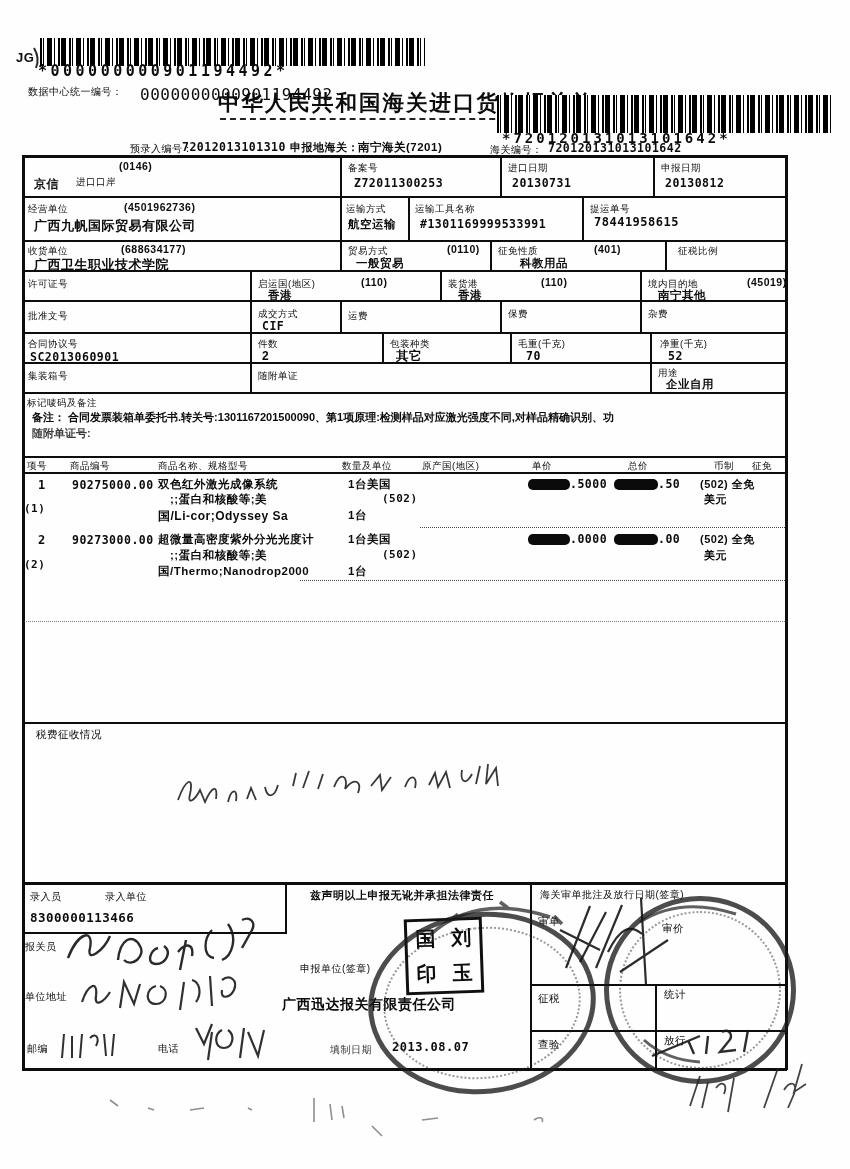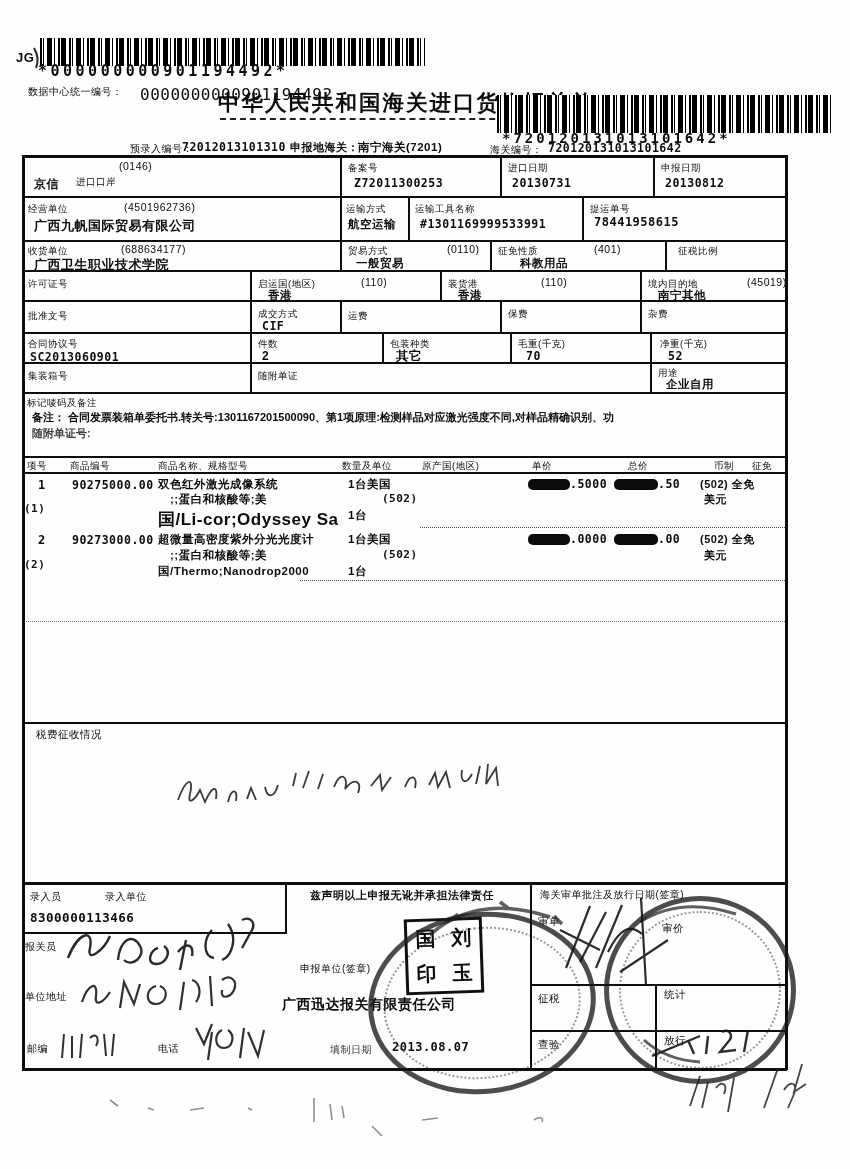--- a/index.html
+++ b/index.html
@@ -1,19 +1,19 @@
 <!DOCTYPE html>
 <html><head>
 <meta charset="utf-8">
 <style>
   html,body{margin:0;padding:0;background:#e8e8e6;}
   #sheet{position:relative;width:850px;height:1169px;background:#fefefe;margin:0 auto;
          font-family:"Liberation Sans",sans-serif;color:#0c0c0c;overflow:hidden;}
   .lbl{position:absolute;font-weight:normal;font-size:9.5px;letter-spacing:.5px;white-space:nowrap;}
-  .code{position:absolute;font-weight:normal;font-size:10.5px;letter-spacing:.5px;white-space:nowrap;padding-left:29px;}
+  .code{position:absolute;font-weight:bold;font-size:10.5px;letter-spacing:.5px;white-space:nowrap;padding-left:29px;}
   .val{position:absolute;font-weight:bold;font-size:12px;letter-spacing:.5px;white-space:nowrap;}
   .mono{font-family:"DejaVu Sans Mono",monospace;}
   .hline,.vline{position:absolute;background:#0d0d0d;}
   .dotline{position:absolute;border-top:1.5px dotted #444;height:0;}
   .barcode{position:absolute;background:
      repeating-linear-gradient(90deg,#000 0 2px,#fff 2px 3px,#000 3px 4px,#fff 4px 7px,
        #000 7px 12px,#fff 12px 14px,#000 14px 15px,#fff 15px 18px,#000 18px 20px,#fff 20px 21px,
        #000 21px 26px,#fff 26px 29px);}
   .redact{display:inline-block;height:11px;background:#0b0b0b;border-radius:5px;vertical-align:middle;}
   .stamp-round{position:absolute;border:4px solid rgba(25,25,25,.78);border-radius:50%;}
@@ -170,21 +170,21 @@
   <span class="lbl" style="left:532px;top:460px;">单价</span>
   <span class="lbl" style="left:628px;top:460px;">总价</span>
   <span class="lbl" style="left:714px;top:460px;">币制</span>
   <span class="lbl" style="left:752px;top:460px;">征免</span>
 
   <span class="val mono" style="left:38px;top:478px;">1</span>
   <span class="val mono" style="left:72px;top:478px;font-size:11.5px;">90275000.00</span>
   <span class="val" style="left:158px;top:477px;font-size:11.5px;">双色红外激光成像系统</span>
   <span class="val" style="left:170px;top:492px;font-size:11.5px;">;;蛋白和核酸等;美</span>
   <span class="val mono" style="left:24px;top:502px;font-size:11px;">(1)</span>
-  <span class="val" style="left:158px;top:508px;font-size:17px;">国/Li-cor;Odyssey Sa</span>
+  <span class="val" style="left:158px;top:508px;font-size:12px;">国/Li-cor;Odyssey Sa</span>
   <span class="val" style="left:348px;top:477px;font-size:11.5px;">1台美国</span>
   <span class="val mono" style="left:382px;top:492px;font-size:11px;">(502)</span>
   <span class="val" style="left:348px;top:508px;font-size:11.5px;">1台</span>
   <span class="val mono" style="left:528px;top:477px;font-size:11.5px;"><span class="redact" style="width:42px;"></span><span>.5000</span></span>
   <span class="val mono" style="left:614px;top:477px;font-size:11.5px;"><span class="redact" style="width:44px;"></span><span>.50</span></span>
   <span class="val" style="left:700px;top:477px;font-size:11px;">(502) 全免</span>
   <span class="val" style="left:704px;top:492px;font-size:11px;">美元</span>
   <div class="dotline" style="left:420px;top:527px;width:365px;"></div>
 
   <span class="val mono" style="left:38px;top:533px;">2</span>

